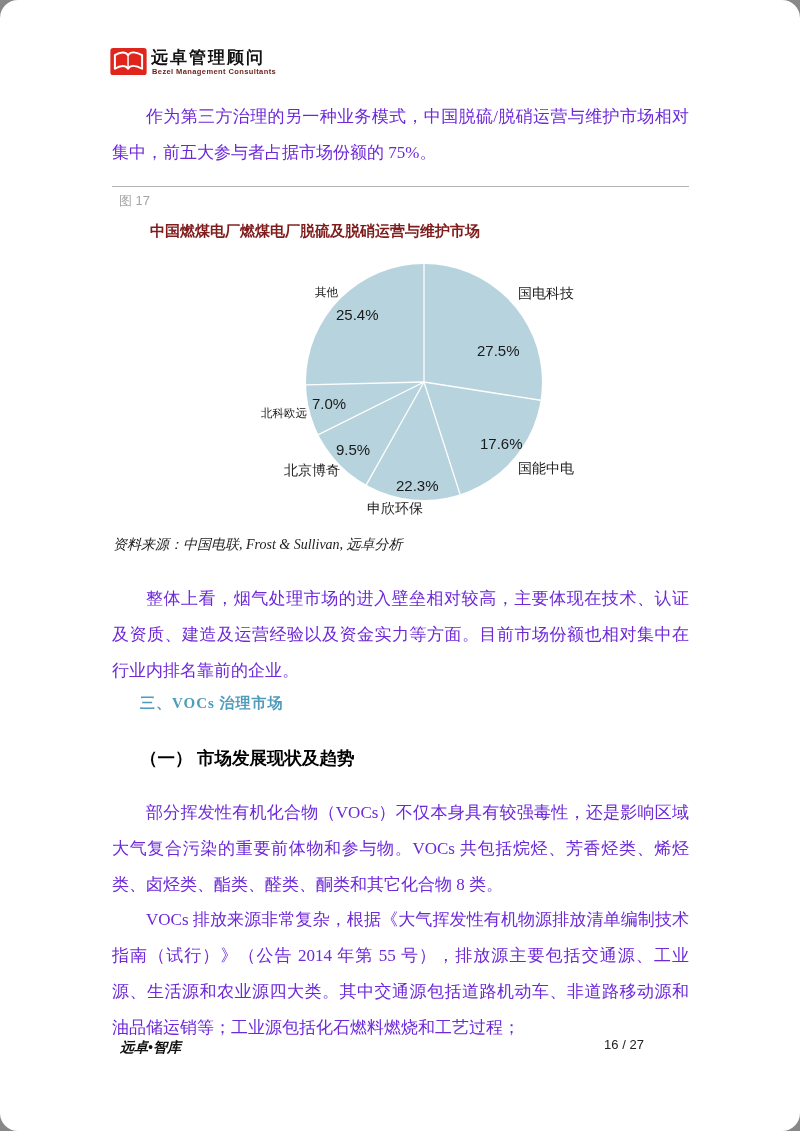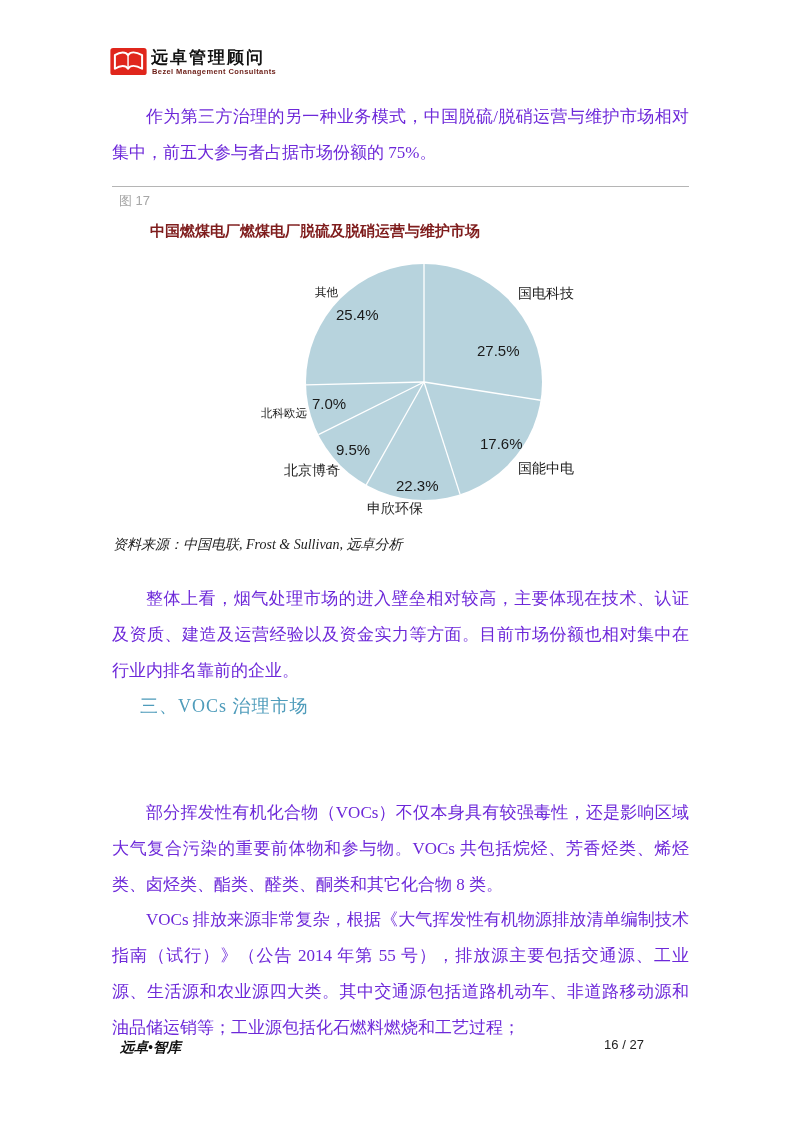--- a/index.html
+++ b/index.html
@@ -5,20 +5,21 @@
   * { margin: 0; padding: 0; box-sizing: border-box; }
   html, body { background: #888; }
   .page {
     position: relative;
     width: 800px; height: 1131px;
     margin: 0 auto;
     background: #ffffff;
     font-family: "Liberation Serif", "DejaVu Serif", serif;
     color: #1a1a1a;
     overflow: hidden;
+    border-radius: 18px;
   }
   
   .logo-icon { position: absolute; left: 110px; top: 47px; width: 37px; height: 29px; }
   .logo-title {
     position: absolute; left: 151px; top: 46px;
     font-size: 17px; font-weight: bold; letter-spacing: 2px; color: #111;
   }
   .logo-subtitle {
     position: absolute; left: 152px; top: 67px;
     font-size: 7.5px; font-weight: bold; color: #6b1d16; letter-spacing: 0.4px;
@@ -57,21 +58,21 @@
   .pl-val-2  { left: 396px; top: 478px; }  
   .pl-name-3 { left: 284px; top: 463px; }  
   .pl-val-3  { left: 336px; top: 442px; }  
   .pl-name-4 { left: 261px; top: 408px; }  
   .pl-val-4  { left: 312px; top: 396px; }  
   .pl-name-5 { left: 315px; top: 287px; }  
   .pl-val-5  { left: 336px; top: 307px; }  
   
   .h1 {
     position: absolute; left: 140px; top: 694px;
-    font-size: 18px; font-weight: normal; letter-spacing: 1px;
+    font-size: 15px; font-weight: bold; letter-spacing: 1px;
   }
   .h2 {
     position: absolute; left: 140px; top: 746px;
     font-size: 17.5px; font-weight: bold; color: #000;
   }
   
   .footer-brand {
     position: absolute; left: 120px; top: 1039px;
     font-size: 14px; font-weight: bold; font-style: italic; color: #111;
   }
@@ -125,20 +126,21 @@
   <span class="pl pl-name pl-name-4">北科欧远</span>
   <span class="pl pl-val  pl-val-4">7.0%</span>
   <span class="pl pl-name pl-name-5">其他</span>
   <span class="pl pl-val  pl-val-5">25.4%</span>
 
   <div class="fig-source">资料来源：中国电联, Frost &amp; Sullivan, 远卓分析</div>
 
   <p class="para p2">整体上看，烟气处理市场的进入壁垒相对较高，主要体现在技术、认证及资质、建造及运营经验以及资金实力等方面。目前市场份额也相对集中在行业内排名靠前的企业。</p>
 
   <div class="h1" style="color: rgb(79, 156, 187);">三、VOCs 治理市场</div>
+  <div class="h2">（一） 市场发展现状及趋势</div>
 
   <p class="para p3">部分挥发性有机化合物（VOCs）不仅本身具有较强毒性，还是影响区域大气复合污染的重要前体物和参与物。VOCs 共包括烷烃、芳香烃类、烯烃类、卤烃类、酯类、醛类、酮类和其它化合物 8 类。</p>
   <p class="para p4">VOCs 排放来源非常复杂，根据《大气挥发性有机物源排放清单编制技术指南（试行）》（公告 2014 年第 55 号），排放源主要包括交通源、工业源、生活源和农业源四大类。其中交通源包括道路机动车、非道路移动源和油品储运销等；工业源包括化石燃料燃烧和工艺过程；</p>
 
   <div class="footer-brand">远卓•智库</div>
   <div class="footer-page">16 / 27</div>
 
 </div>
 
 </body></html>

